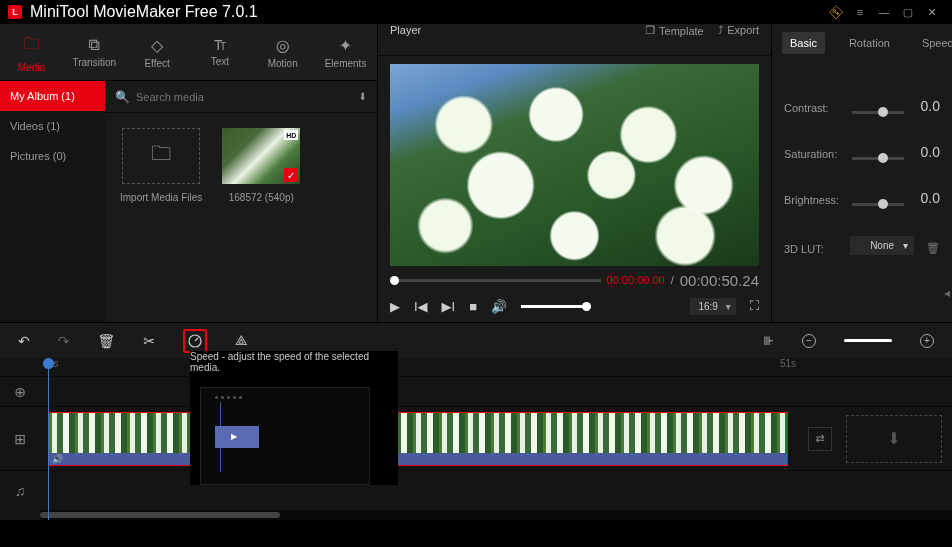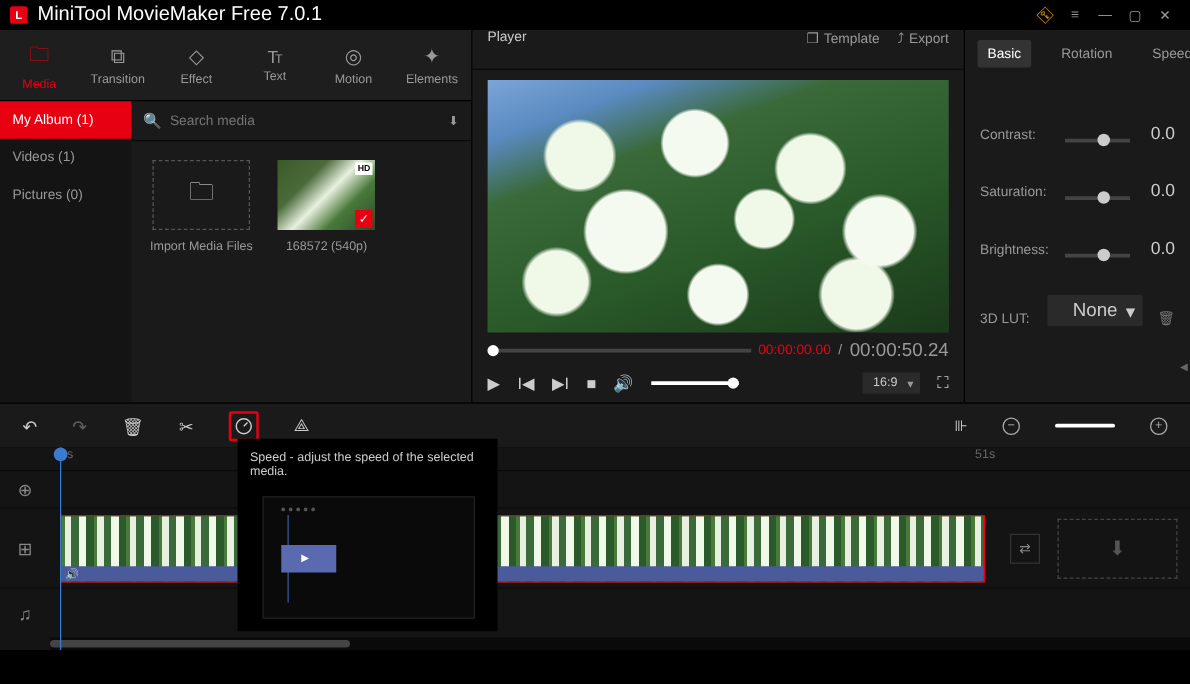--- a/index.html
+++ b/index.html
@@ -53,33 +53,33 @@
 .prop-panel{width:180px;background:#1a1a1a;display:flex;flex-direction:column}
 .prop-tabs{display:flex;padding:8px 10px;gap:16px}
 .prop-tab{padding:5px 8px;color:#999;cursor:pointer;font-size:11px}
 .prop-tab.active{background:#333;color:#fff;border-radius:2px}
 .prop-body{flex:1;padding:6px 12px}
 .prop-row{display:flex;align-items:flex-end;margin:30px 0;gap:12px}
 .prop-label{width:56px;color:#999;font-size:11px}
 .slider{flex:1;height:3px;background:#444;position:relative}
 .slider-knob{position:absolute;top:-4px;width:10px;height:10px;background:#ccc;border-radius:50%}
 .prop-val{width:24px;text-align:right;color:#ccc;font-size:14px}
-.lut-sel{flex:1;background:#2a2a2a;color:#ccc;padding:4px 20px;font-size:15px;text-align:center;position:relative}
+.lut-sel{flex:1;background:#2a2a2a;color:#ccc;padding:4px 20px;font-size:10px;text-align:center;position:relative}
 .lut-sel:after{content:"▾";position:absolute;right:6px}
 .trash{color:#777;cursor:pointer}
 .prop-btns{display:flex;gap:8px;padding:10px 12px}
 .btn{flex:1;padding:6px 0;text-align:center;font-size:11px;background:#2a2a2a;color:#777;cursor:pointer}
 .btn.primary{background:#333;color:#fff}
 .tl-toolbar{height:36px;background:#1a1a1a;display:flex;align-items:center;padding:0 18px;gap:28px;border-top:1px solid #000;position:relative}
 .tl-btn{color:#ccc;cursor:pointer;font-size:14px}
 .tl-btn.boxed{border:2px solid #e60012;padding:3px;border-radius:2px}
 .tl-spacer{flex:1}
 .zoom-slider{width:48px;height:3px;background:#fff;position:relative;border-radius:2px}
 .zoom-circle{width:14px;height:14px;border:1px solid #aaa;border-radius:50%;color:#aaa;display:flex;align-items:center;justify-content:center;font-size:10px;cursor:pointer}
-.tooltip{position:absolute;left:190px;top:28px;background:#000;padding:10px;width:208px;z-index:10}
+.tooltip{position:absolute;left:190px;top:28px;background:#000;width:208px;z-index:10}
 .tooltip-text{color:#ccc;font-size:10px}
 .tooltip-img{margin-top:14px;width:170px;height:98px;background:#0a0a0a;border:1px solid #222;position:relative;margin-left:10px}
 .tooltip-img .mini-clip{position:absolute;left:14px;top:38px;width:44px;height:22px;background:#5a6ab0}
 .tooltip-img .mini-dots{position:absolute;left:14px;top:8px;display:flex;gap:3px}
 .tooltip-img .mini-dots span{width:3px;height:3px;background:#555;border-radius:50%}
 .tooltip-img .mini-line{position:absolute;left:19px;top:14px;width:1px;height:70px;background:#3a5aa0}
 .tooltip-img .mini-play{position:absolute;left:30px;top:44px;color:#fff;font-size:8px}
 .timeline{flex:1;background:#141414;display:flex;flex-direction:column;position:relative}
 .tl-ruler{height:18px;display:flex;position:relative;margin-left:40px}
 .ruler-mark{position:absolute;color:#666;font-size:10px}

